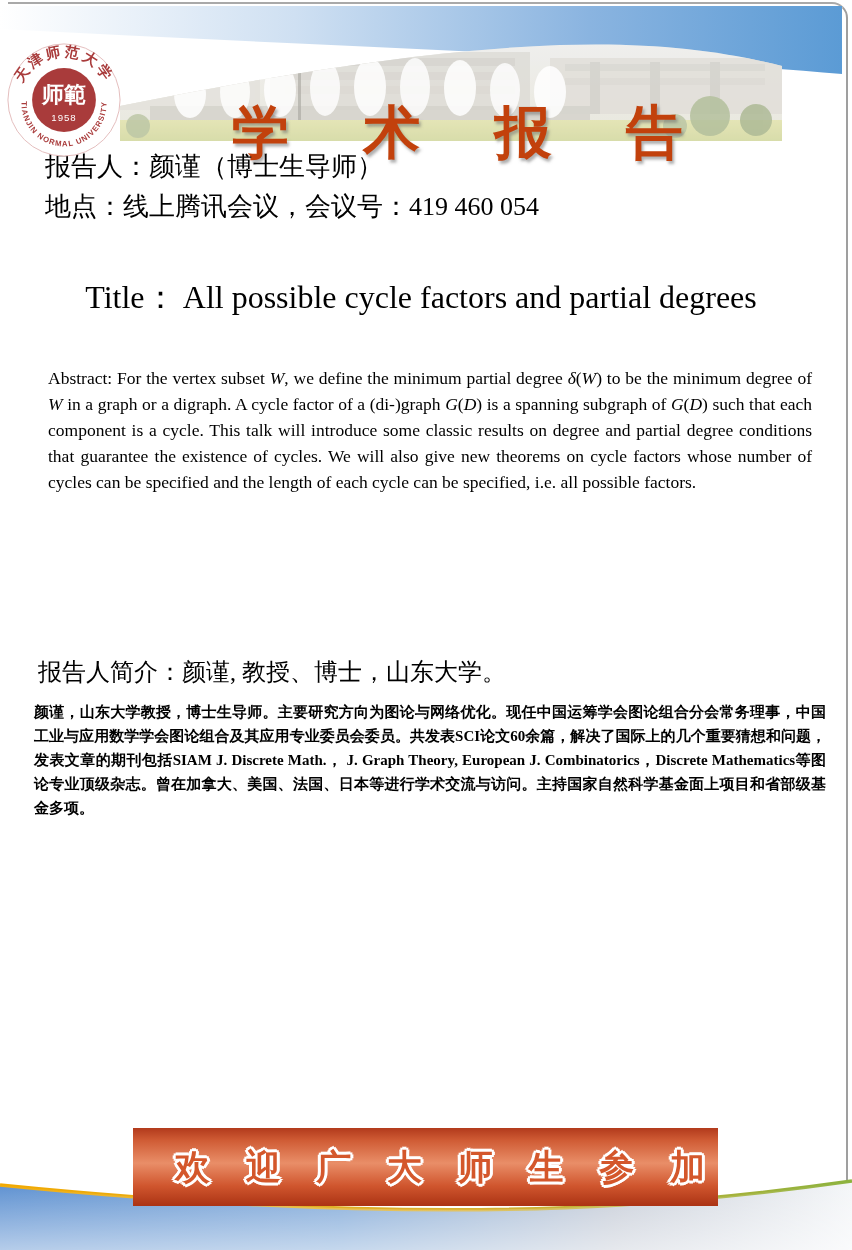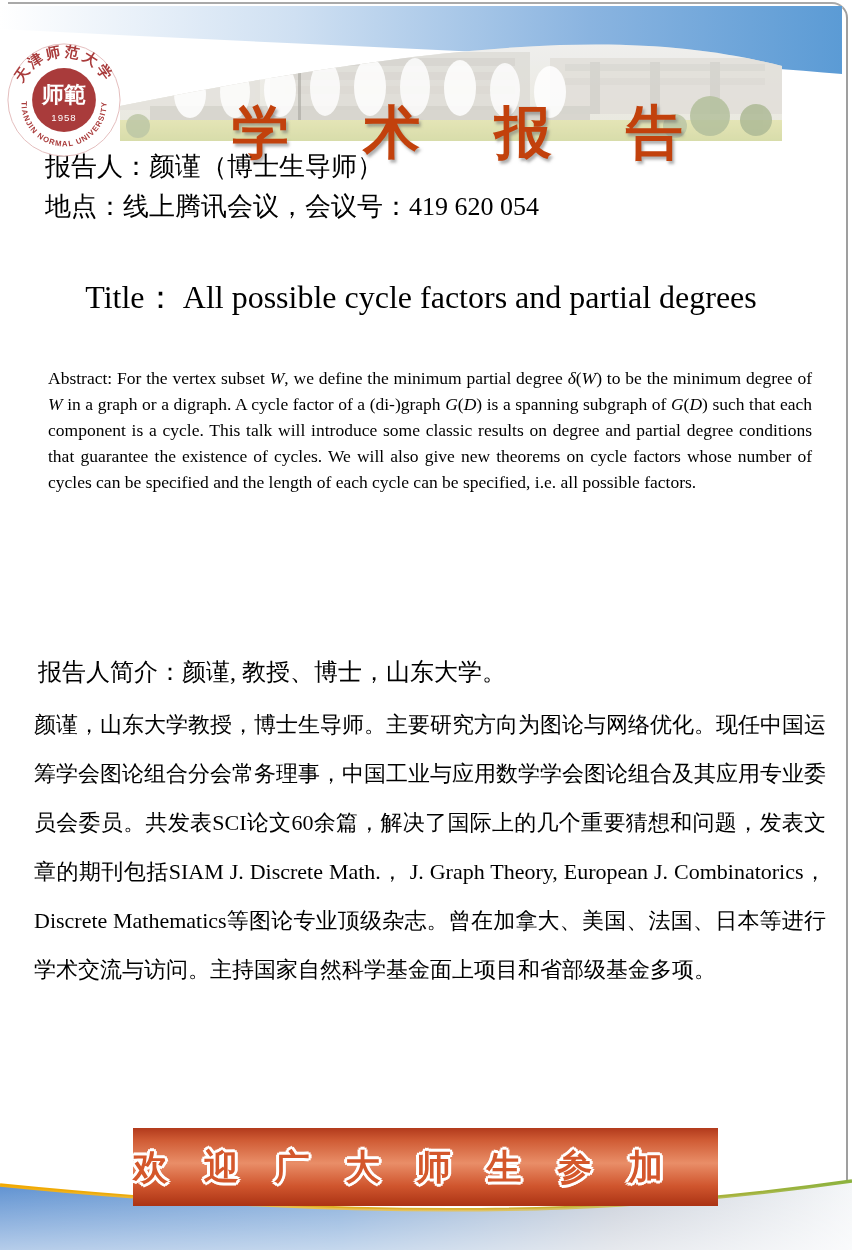--- a/index.html
+++ b/index.html
@@ -32,26 +32,26 @@
   .abstract{
     position:absolute;left:48px;top:366px;width:764px;z-index:4;
     font-size:17.5px;line-height:1.48;text-align:justify;
   }
   .bio-heading{
     position:absolute;left:38px;top:656px;z-index:4;
     font-size:24px;font-weight:normal;white-space:nowrap;
   }
   .bio-body{
     position:absolute;left:34px;top:700px;width:792px;z-index:4;
-    font-size:22px;font-weight:normal;line-height:49px;text-align:justify;
+    font-size:15px;font-weight:bold;line-height:24px;text-align:justify;
   }
   .footer-banner{
     position:absolute;left:133px;top:1128px;width:585px;height:78px;z-index:5;
     background:linear-gradient(180deg,#b23a1c 0%,#d05c35 16%,#e98e68 45%,#d0562e 74%,#ab3314 100%);
-    display:flex;align-items:center;justify-content:flex-start;
+    display:flex;align-items:center;justify-content:flex-end;
   }
   .footer-text{
     font-size:35px;font-weight:bold;letter-spacing:13px;white-space:nowrap;
     color:#d4572b;font-family:"Liberation Sans",sans-serif;
     text-shadow:
       -2px -2px 0 #fff, 2px -2px 0 #fff, -2px 2px 0 #fff, 2px 2px 0 #fff,
       0 -3px 0 #fff, 0 3px 0 #fff, -3px 0 0 #fff, 3px 0 0 #fff;
   }
   .bottom-swoosh{position:absolute;left:0;bottom:0;z-index:3;}
 </style>
@@ -147,21 +147,21 @@
     <text font-size="8" font-weight="bold" fill="#a93b3b" letter-spacing="1" font-family="'Liberation Sans',sans-serif">
       <textPath href="#arcBottom" startOffset="50%" text-anchor="middle">TIANJIN NORMAL UNIVERSITY</textPath>
     </text>
     <circle cx="60" cy="60" r="33" fill="#a93b3b"></circle>
     <text x="60" y="62" font-size="23" font-weight="bold" fill="#ffffff" text-anchor="middle" font-family="'Liberation Serif',serif">师範</text>
     <text x="60" y="82" font-size="10" fill="#ffffff" text-anchor="middle" letter-spacing="1" font-family="'Liberation Sans',sans-serif">1958</text>
   </svg>
 
   <div class="info-block">
     <div class="info-line">报告人：颜谨（博士生导师）</div>
-    <div class="info-line">地点：线上腾讯会议，会议号：419 620 054</div>
+    <div class="info-line">地点：线上腾讯会议，会议号：419 460 054</div>
   </div>
 
   <div class="talk-title">Title： All possible cycle factors and partial degrees</div>
 
   <div class="abstract"><span>Abstract:  For the vertex subset </span><span style="font-style: italic;">W</span><span>, we define the minimum partial degree </span><span style="font-style: italic;">δ</span><span>(</span><span style="font-style: italic;">W</span><span>) to be the minimum degree of </span><span style="font-style: italic;">W</span><span> in a graph or a digraph. A cycle factor of a (di-)graph </span><span style="font-style: italic;">G</span><span>(</span><span style="font-style: italic;">D</span><span>) is a spanning subgraph of </span><span style="font-style: italic;">G</span><span>(</span><span style="font-style: italic;">D</span><span>) such that each component is a cycle. This talk will introduce some classic results on degree and partial degree conditions that guarantee the existence of cycles. We will also give new theorems on cycle factors whose number of cycles can be specified and the length of each cycle can be specified, i.e. all possible factors.</span></div>
 
   <div class="bio-heading">报告人简介：颜谨, 教授、博士，山东大学。</div>
   <div class="bio-body"> 颜谨，山东大学教授，博士生导师。主要研究方向为图论与网络优化。现任中国运筹学会图论组合分会常务理事，中国工业与应用数学学会图论组合及其应用专业委员会委员。共发表SCI论文60余篇，解决了国际上的几个重要猜想和问题，发表文章的期刊包括SIAM J. Discrete Math.， J. Graph Theory, European J. Combinatorics，Discrete Mathematics等图论专业顶级杂志。曾在加拿大、美国、法国、日本等进行学术交流与访问。主持国家自然科学基金面上项目和省部级基金多项。</div>
 
   <div class="footer-banner">

